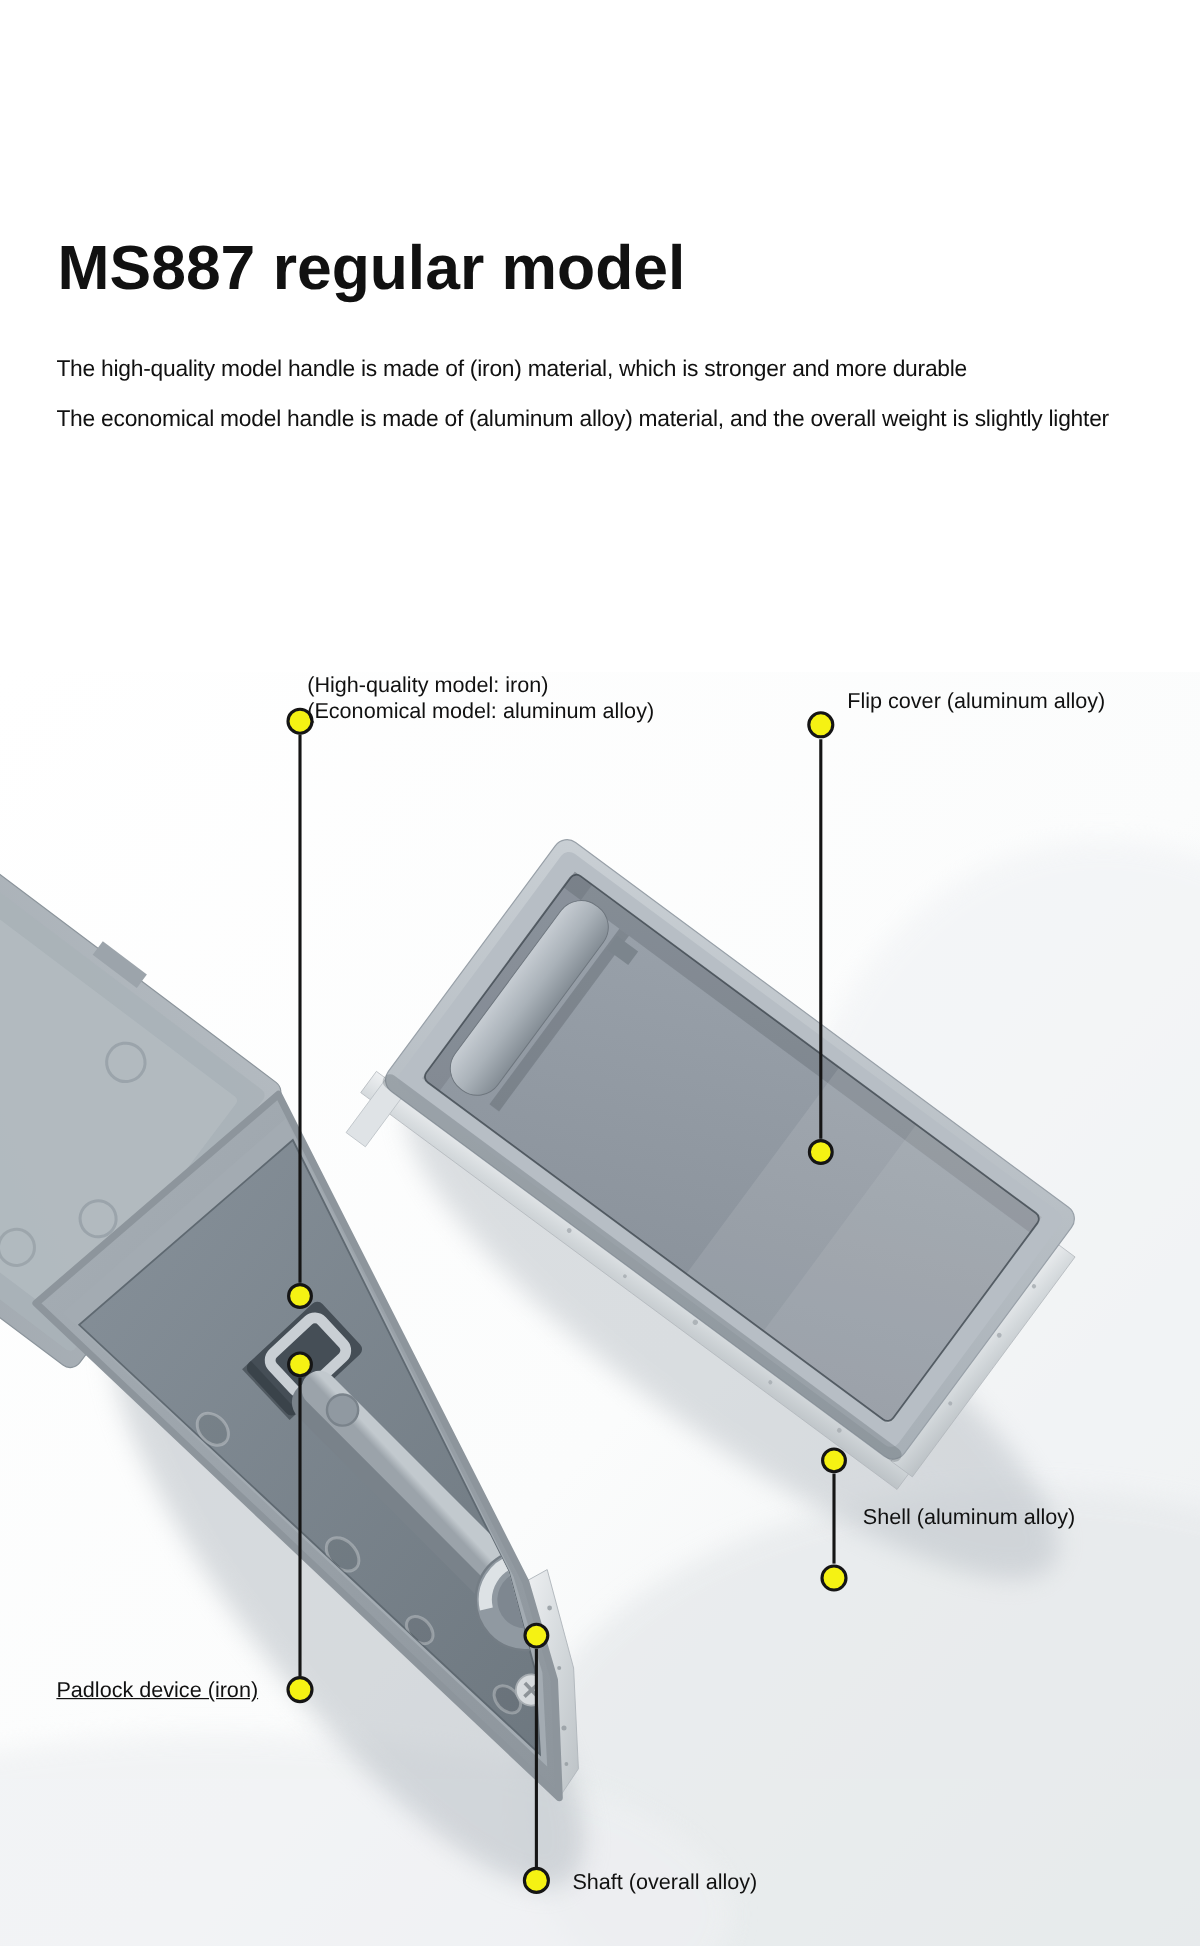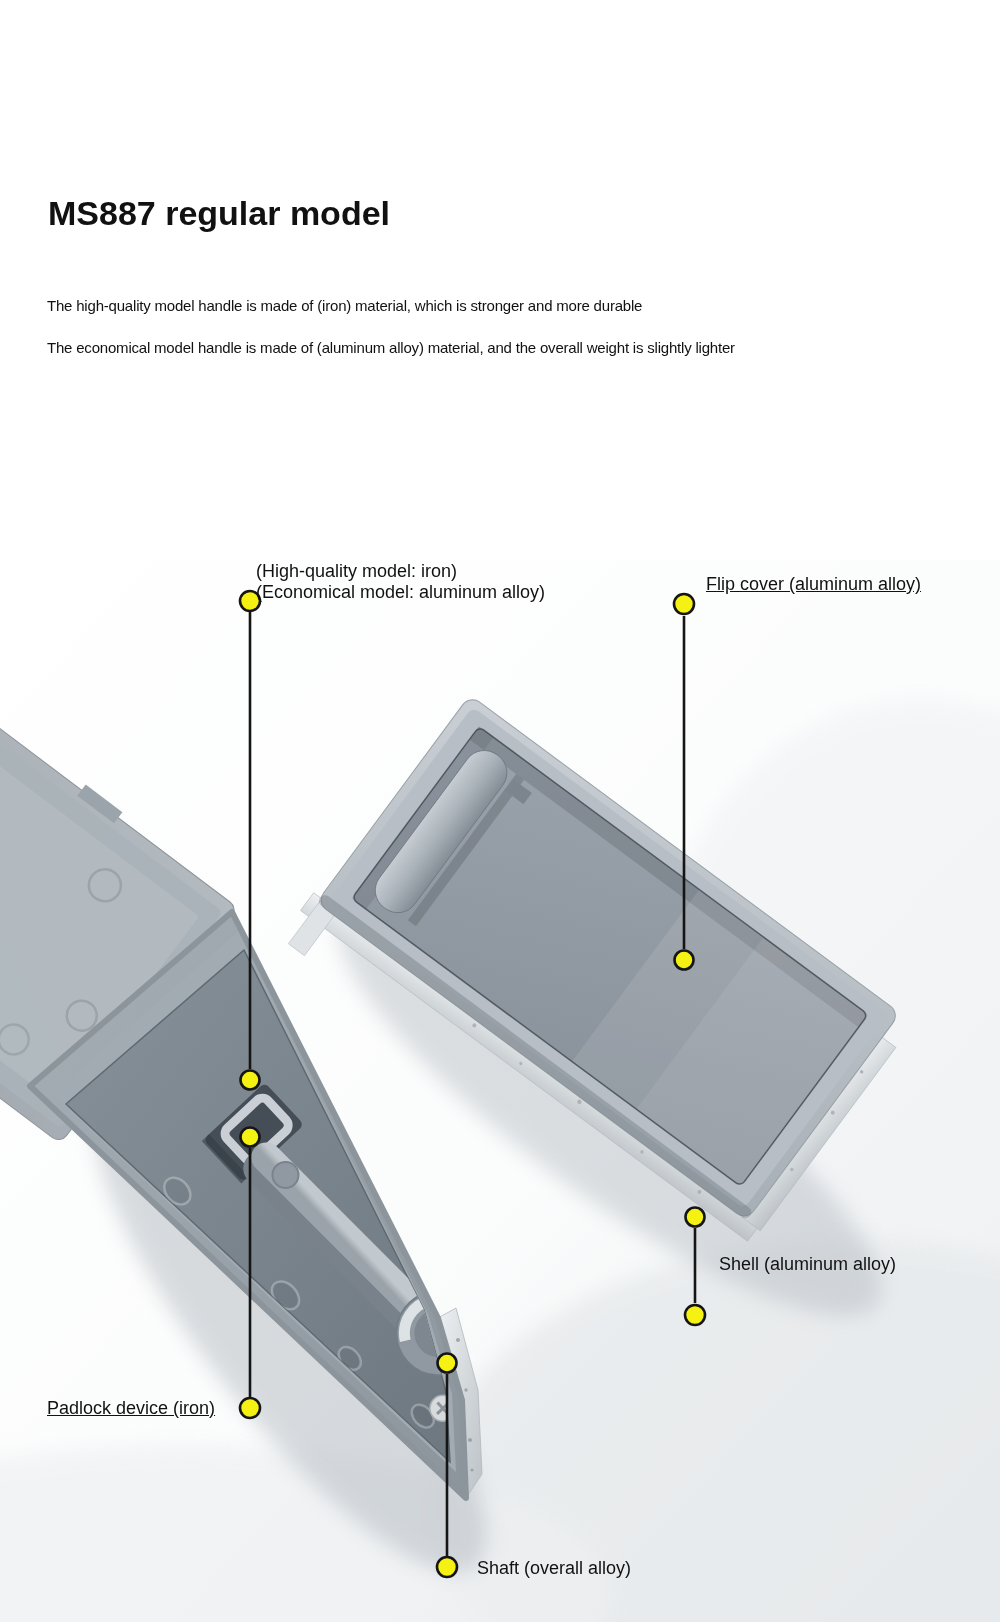--- a/index.html
+++ b/index.html
@@ -3,27 +3,27 @@
 <meta charset="utf-8">
 <style>
   html,body{margin:0;padding:0;background:#ffffff;}
   .stage{
     position:relative;width:1000px;height:1622px;overflow:hidden;
     background:#ffffff;color:#111111;
     font-family:"Liberation Sans", sans-serif;
   }
   .photo-svg{position:absolute;left:0;top:0;width:1000px;height:1622px;}
   .txt{position:absolute;white-space:nowrap;}
-  .page-title{left:48px;top:194px;font-size:34px;font-weight:bold;letter-spacing:0;}
-  .desc{font-size:15px;letter-spacing:-0.2px;}
+  .page-title{left:48px;top:194px;font-size:52px;font-weight:bold;letter-spacing:0;}
+  .desc{font-size:19px;letter-spacing:-0.2px;}
   .desc-1{left:47px;top:297px;}
   .desc-2{left:47px;top:339px;}
   .co-label{font-size:18px;letter-spacing:0;}
   .lbl-handle{left:256px;top:561px;line-height:21px;}
-  .lbl-flip{left:706px;top:574px;text-decoration:underline;}
+  .lbl-flip{left:706px;top:574px;}
   .lbl-shell{left:719px;top:1254px;}
   .lbl-padlock{left:47px;top:1398px;text-decoration:underline;}
   .lbl-shaft{left:477px;top:1558px;}
 </style>
 </head>
 <body>
 
 <div class="stage" style="color: rgb(17, 17, 17);">
 
   <svg class="photo-svg" viewBox="0 0 1000 1622">

